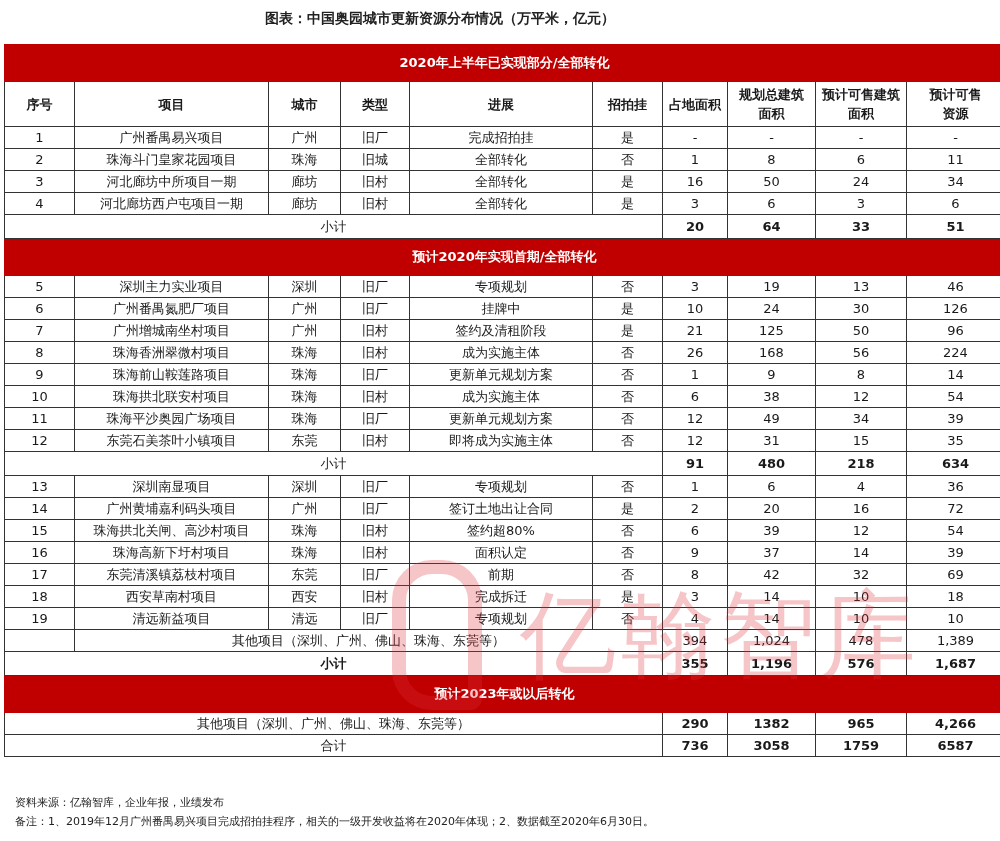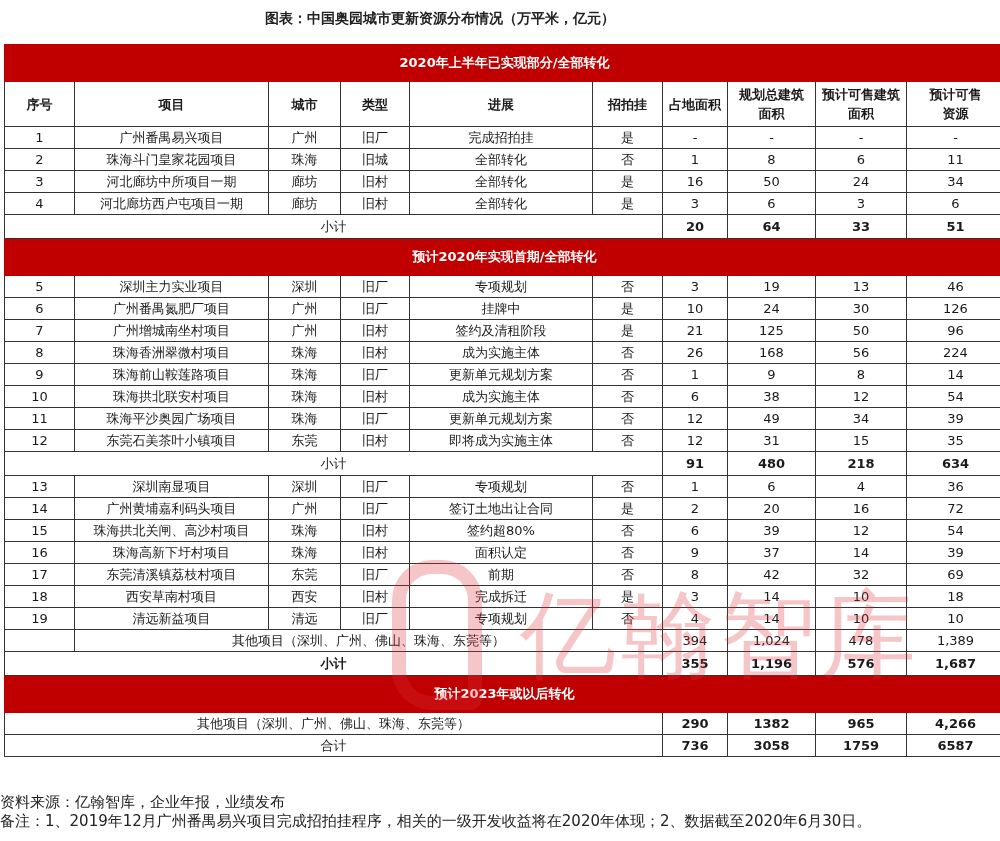--- a/index.html
+++ b/index.html
@@ -12,21 +12,21 @@
   table.main td, table.main th { border: 1px solid #333; text-align: center; padding: 0;
                height: 21px; line-height: 20px; white-space: nowrap; overflow: hidden; }
   table.main tr.sec td { background: #c00000; color: #fff; font-weight: bold; height: 36px;
                font-size: 13px; border-color: #c00000; }
   table.main tr.hdr th { height: 44px; line-height: 19px; font-weight: bold; font-size: 13px;
                white-space: normal; }
   table.main tr.sub td { height: 23px; }
   table.main tr.sub td.num { font-weight: bold; }
   table.main tr.sub td.lbl.bold { font-weight: bold; }
   table.main tr.tot td.num { font-weight: bold; }
-  .notes { position: absolute; left: 0; top: 793px; font-size: 15px; color: #222; line-height: 19px; }
+  .notes { position: absolute; left: 15px; top: 793px; font-size: 11px; color: #222; line-height: 19px; }
   .wm-logo { position: absolute; left: 392px; top: 560px; width: 90px; height: 150px;
              border: 14px solid rgba(224,48,58,0.28); border-radius: 40px 40px 12px 40px;
              box-sizing: border-box; pointer-events: none; }
   .wm-text { position: absolute; left: 520px; top: 580px; font-size: 96px; font-weight: normal;
              color: rgba(224,48,58,0.28); pointer-events: none; letter-spacing: 4px; line-height: 110px; }
 </style>
 </head>
 <body>
 
 <div class="title">图表：中国奥园城市更新资源分布情况（万平米，亿元）</div>

